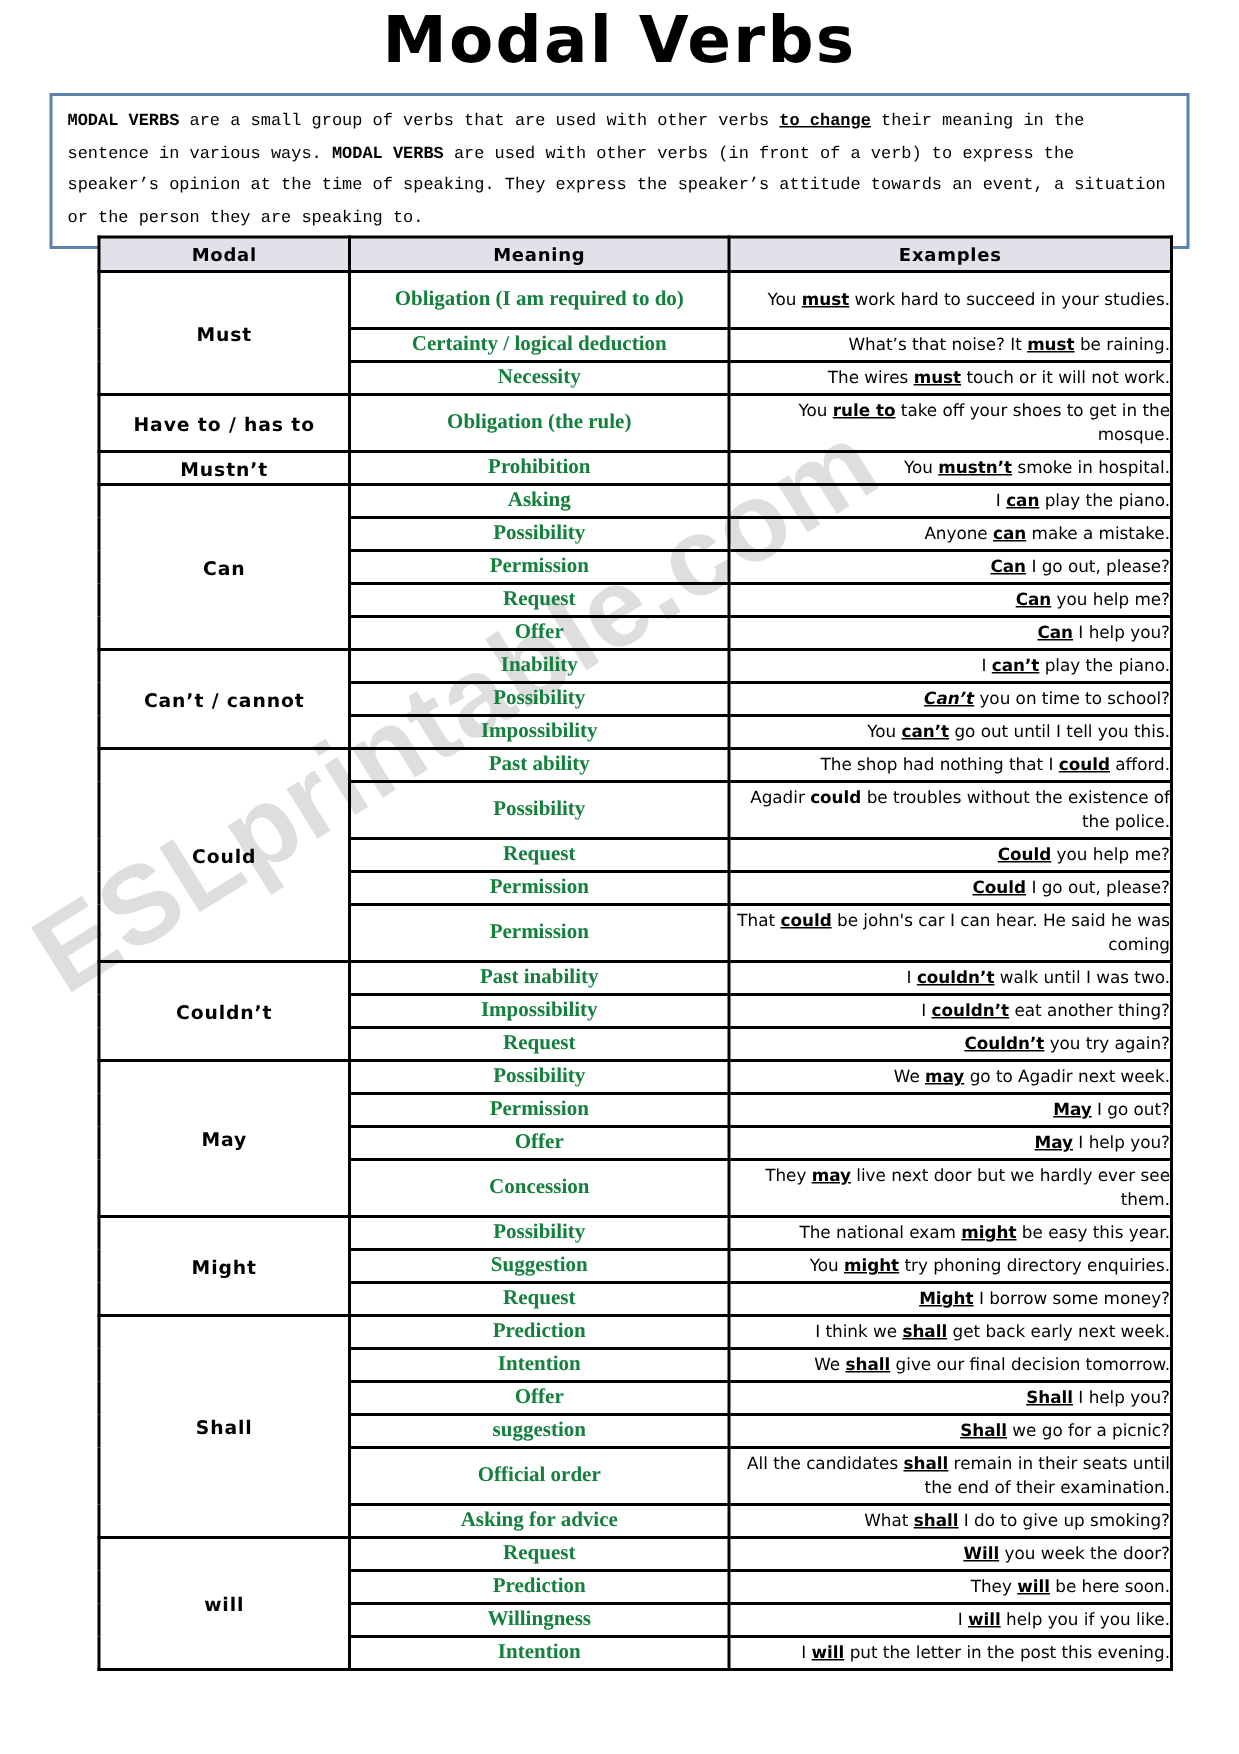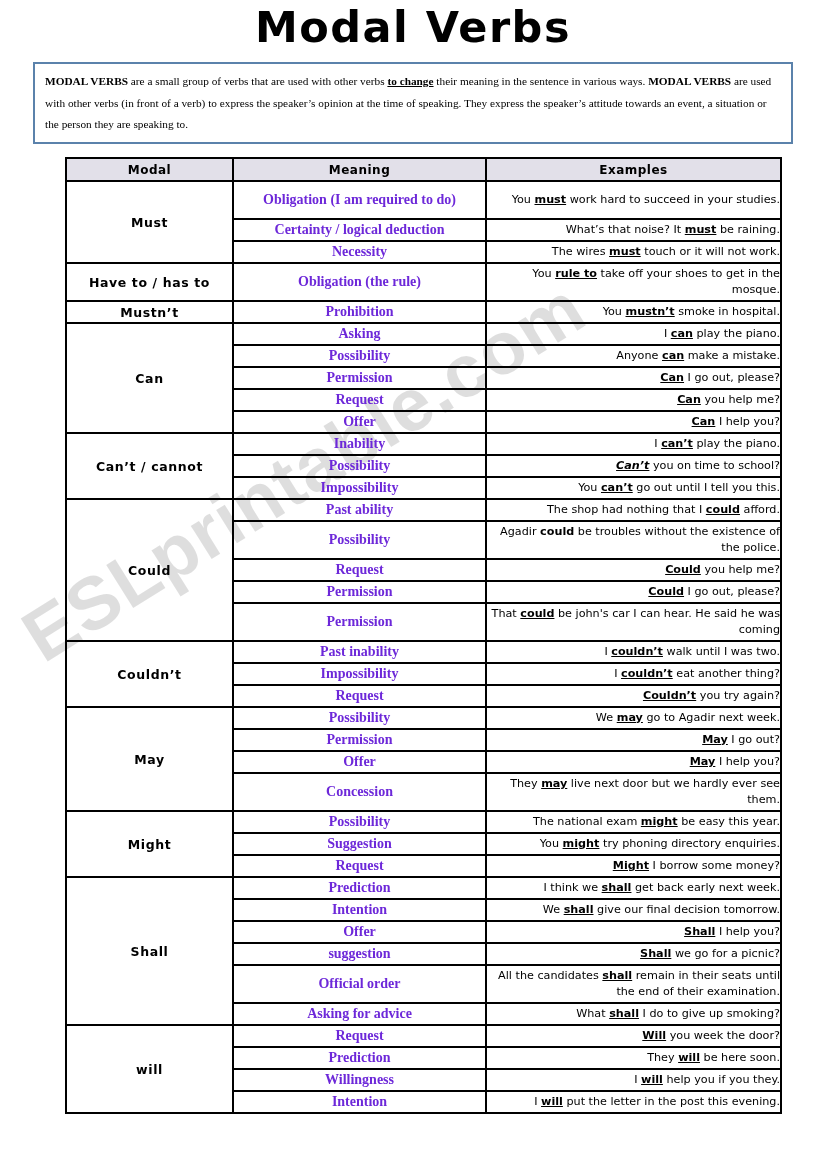--- a/index.html
+++ b/index.html
@@ -60,21 +60,21 @@
     left: 33px;
     top: 62px;
     width: 760px;
     box-sizing: border-box;
     border: 2px solid #5b82ab;
     background: #ffffff;
     padding: 7px 10px 6px 10px;
     z-index: 10;
   }
   #intro-text {
-    font-family: Liberation Serif, serif;
+    font-family: Liberation Mono, monospace;
     font-size: 11.3px;
     line-height: 1.92;
     color: #000000;
     text-align: left;
   }
   #intro-text b { font-weight: bold; }
   #intro-text u { text-decoration: underline; font-weight: bold; }
 
   
   #table-wrap {
@@ -117,21 +117,21 @@
     font-size: 12.5px;
     letter-spacing: 0.6px;
     color: #000;
   }
 
   td.meaning-cell {
     text-align: center;
     font-family: "Liberation Serif", serif;
     font-weight: bold;
     font-size: 14px;
-    color: #6d28d9;
+    color: #15803d;
     padding: 3px 4px;
     line-height: 1.25;
   }
 
   td.example-cell {
     text-align: right;
     font-family: "DejaVu Sans", sans-serif;
     font-size: 11.2px;
     color: #000;
     padding: 3px 4px 3px 6px;
@@ -318,21 +318,21 @@
           <td class="modal-cell" rowspan="4">will</td>
           <td class="meaning-cell">Request</td>
           <td class="example-cell"><u>Will</u><span> you week the door?</span></td>
         </tr>
         <tr class="h1r">
           <td class="meaning-cell">Prediction</td>
           <td class="example-cell"><span>They </span><u>will</u><span> be here soon.</span></td>
         </tr>
         <tr class="h1r">
           <td class="meaning-cell">Willingness</td>
-          <td class="example-cell"><span>I </span><u>will</u><span> help you if you they.</span></td>
+          <td class="example-cell"><span>I </span><u>will</u><span> help you if you like.</span></td>
         </tr>
         <tr class="h1r">
           <td class="meaning-cell">Intention</td>
           <td class="example-cell"><span>I </span><u>will</u><span> put the letter in the post this evening.</span></td>
         </tr>
       </tbody>
   </table>
 </div>
 
 <div id="watermark">

